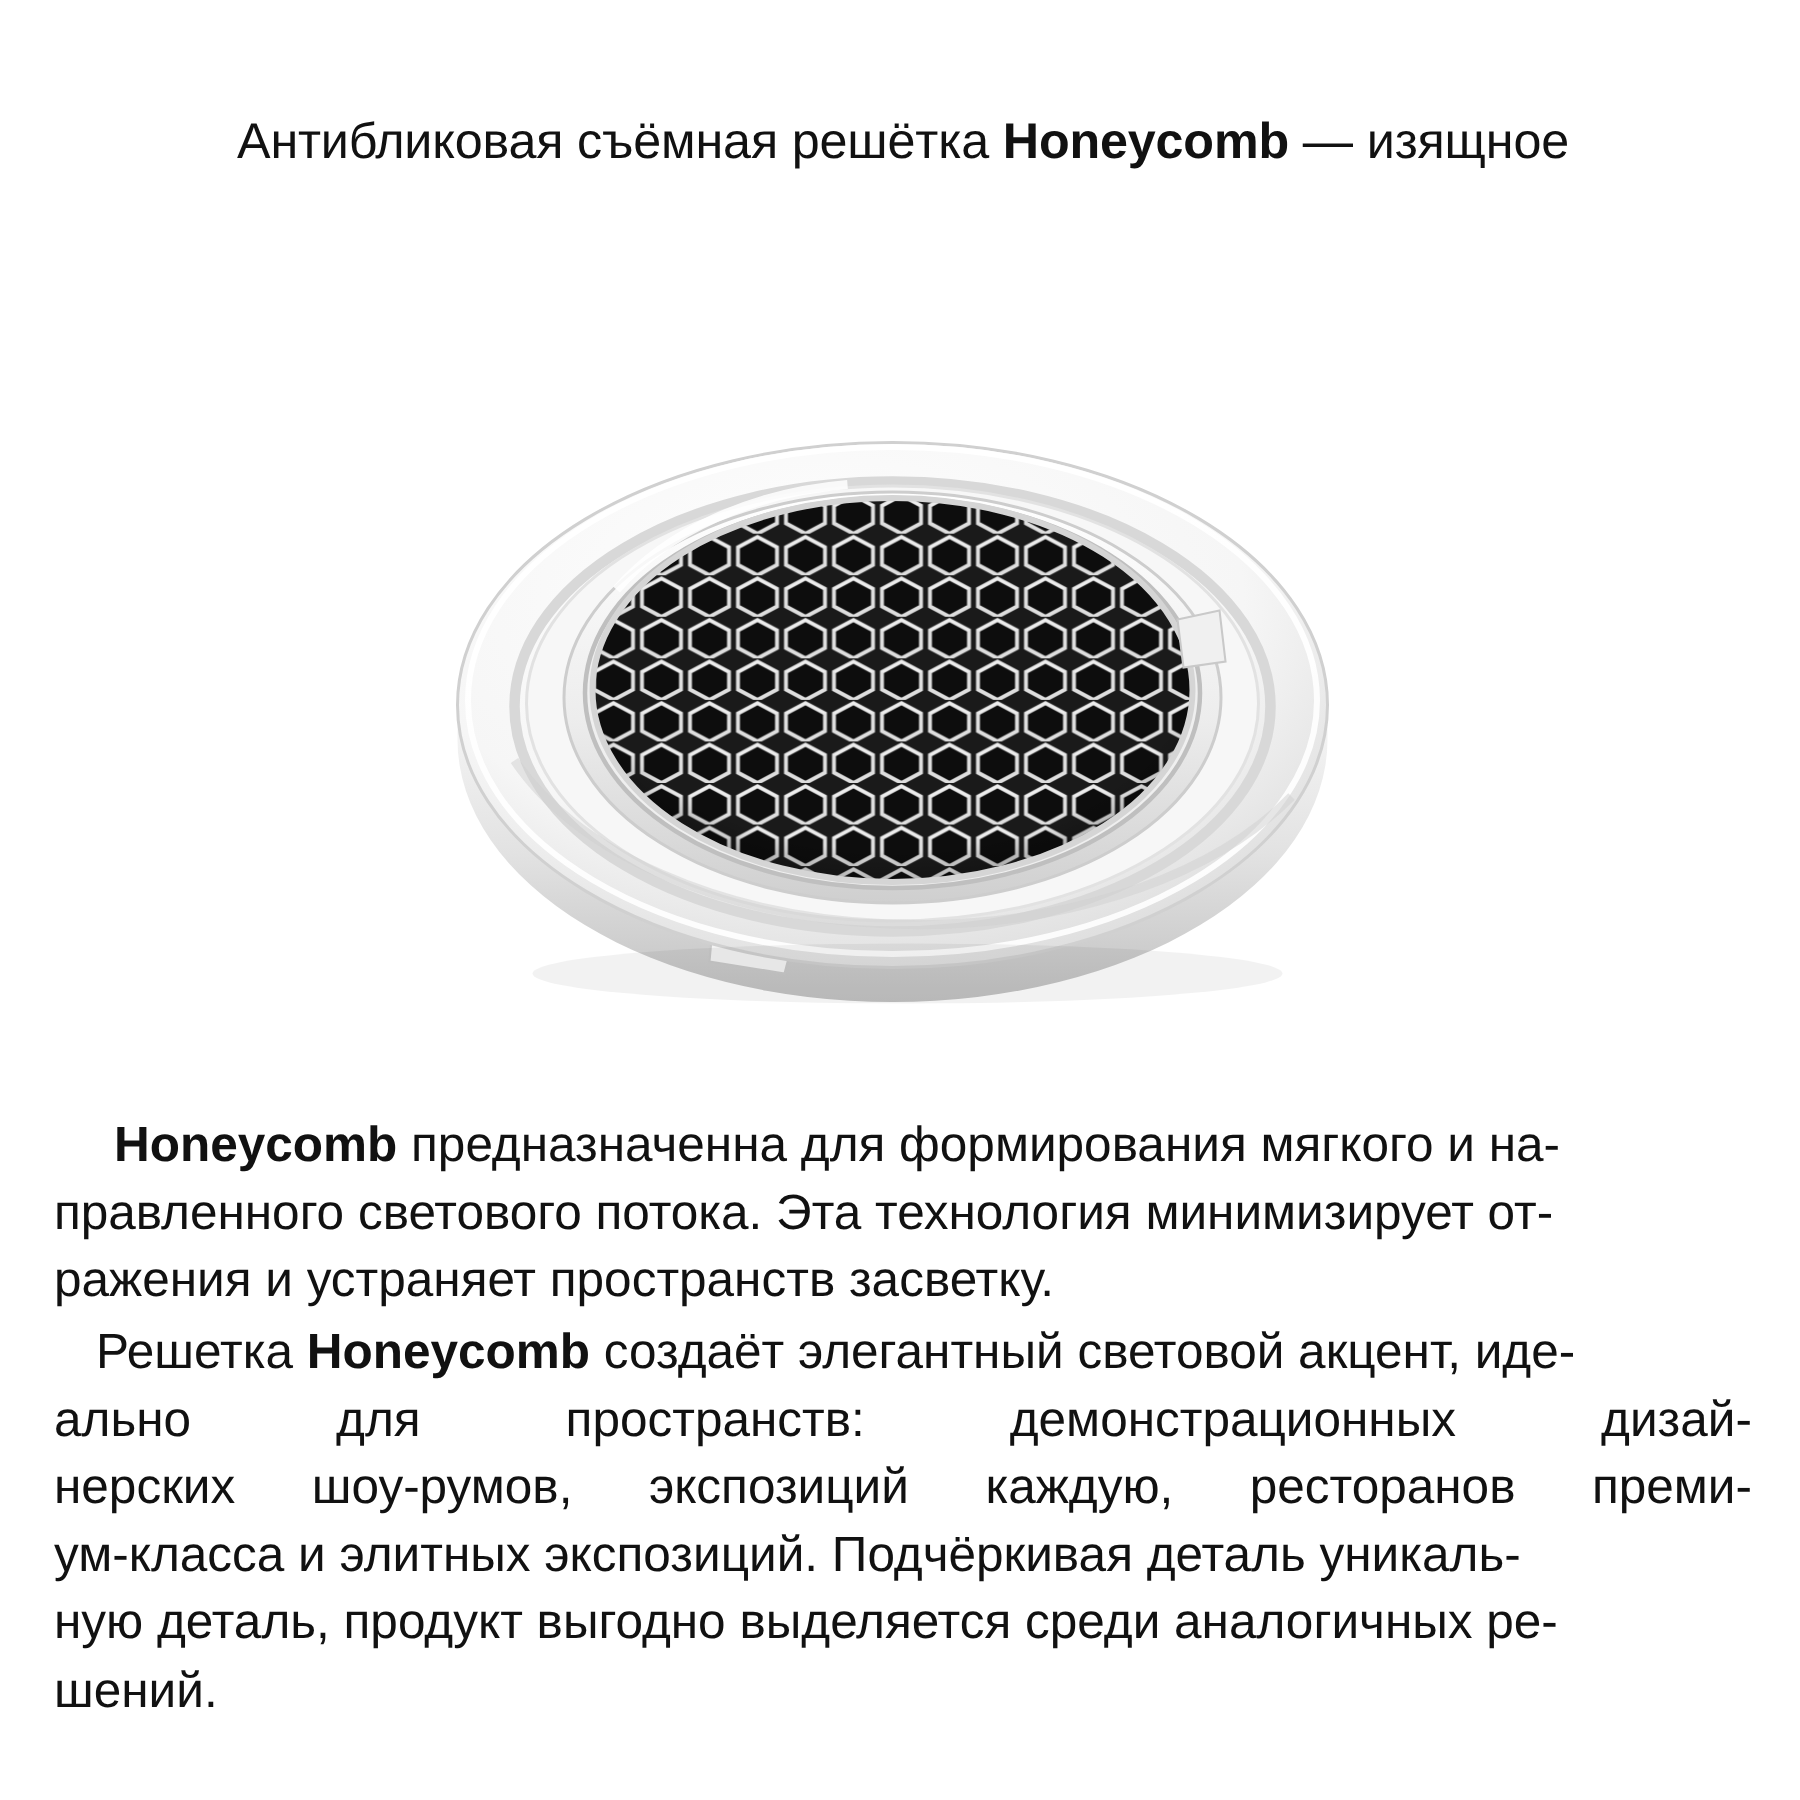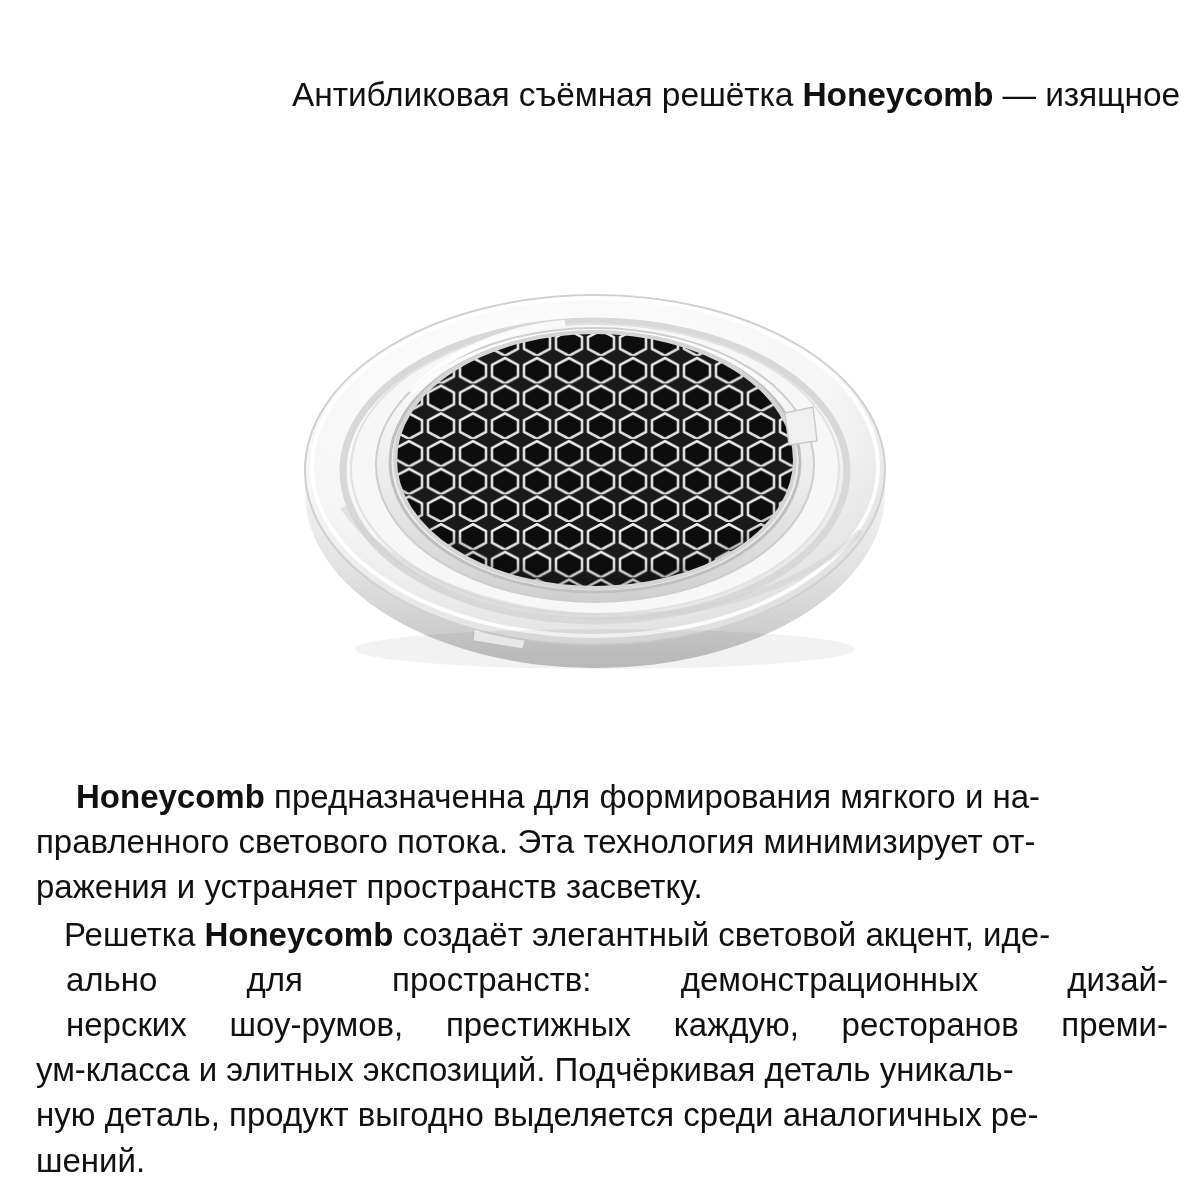--- a/index.html
+++ b/index.html
@@ -13,27 +13,27 @@
     height: 1200px;
     background: #ffffff;
     font-family: "Liberation Sans", sans-serif;
     color: #111111;
     overflow: hidden;
   }
 
   
   .top-block {
     position: absolute;
-    left: 52px;
+    left: 24px;
     top: 72px;
     width: 1128px;
     font-size: 33.5px;
     line-height: 1.40;
     letter-spacing: -0.1px;
-    text-align: right;
+    text-align: center;
   }
   .top-block .line {
     white-space: nowrap;
   }
   .top-block .line1 { text-indent: 0; padding-left: 28px; }
   .top-block .line2 { padding-left: 0px; }
   .top-block .line3 { padding-left: 10px; }
   b, .b { font-weight: bold; }
 
   
@@ -66,24 +66,23 @@
   .para {
     margin: 0 0 2px 0;
   }
   .para .ln {
     display: block;
     white-space: nowrap;
   }
   .ln.justify {
     display: flex;
     justify-content: space-between;
-    margin-left: 30px;
   }
   .ln.justify > span { white-space: pre; }
-  .indent { padding-left: 40px; margin-top: 34px; }
+  .indent { padding-left: 40px; }
   .indent-sm { padding-left: 28px; }
 </style>
 </head>
 <body>
 
 <div class="page">
 
   <div class="top-block">
     <div class="line line1"><span>Антибликовая съёмная решётка </span><b>Honeycomb</b><span> — изящное</span></div>
   </div>
@@ -179,21 +178,21 @@
         <span>ально</span>
         <span>для</span>
         <span>пространств:</span>
         <span>демонстрационных</span>
         <span>дизай-</span>
       </span>
 
       <span class="ln justify">
         <span>нерских</span>
         <span>шоу-румов,</span>
-        <span>престижных</span>
+        <span>экспозиций</span>
         <span>каждую,</span>
         <span>ресторанов</span>
         <span>преми-</span>
       </span>
 
       <span class="ln">ум-класса и элитных экспозиций. Подчёркивая деталь уникаль-</span>
       <span class="ln">ную деталь, продукт выгодно выделяется среди аналогичных ре-</span>
       <span class="ln">шений.</span>
     </p>
 

